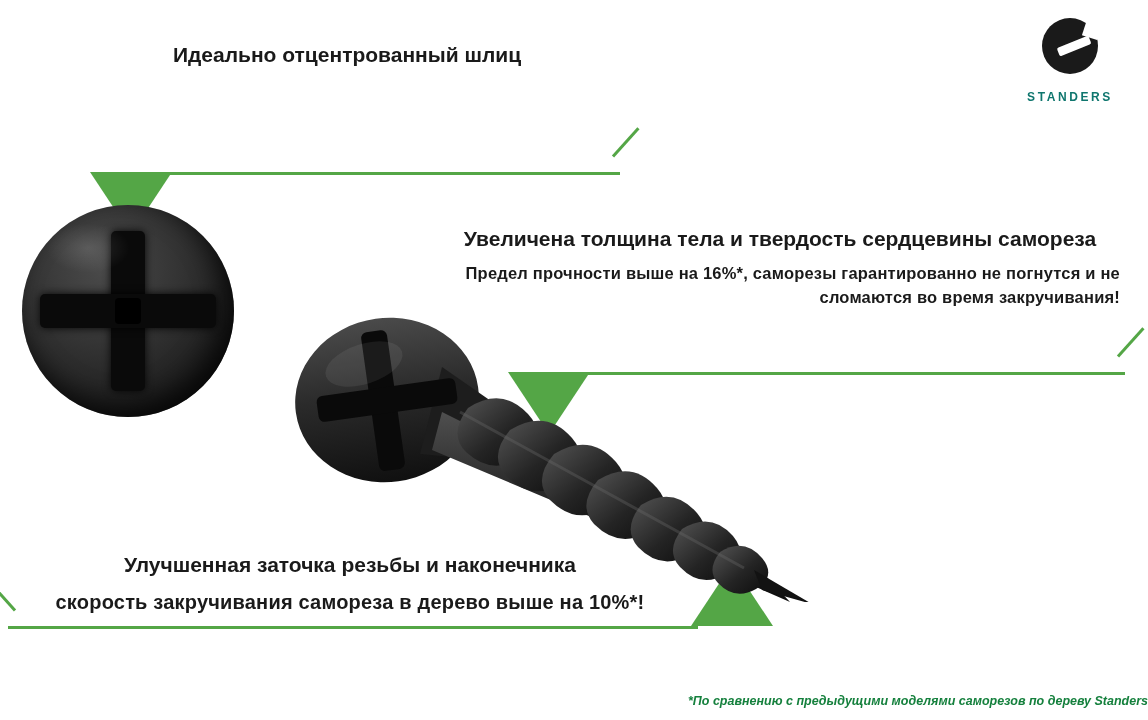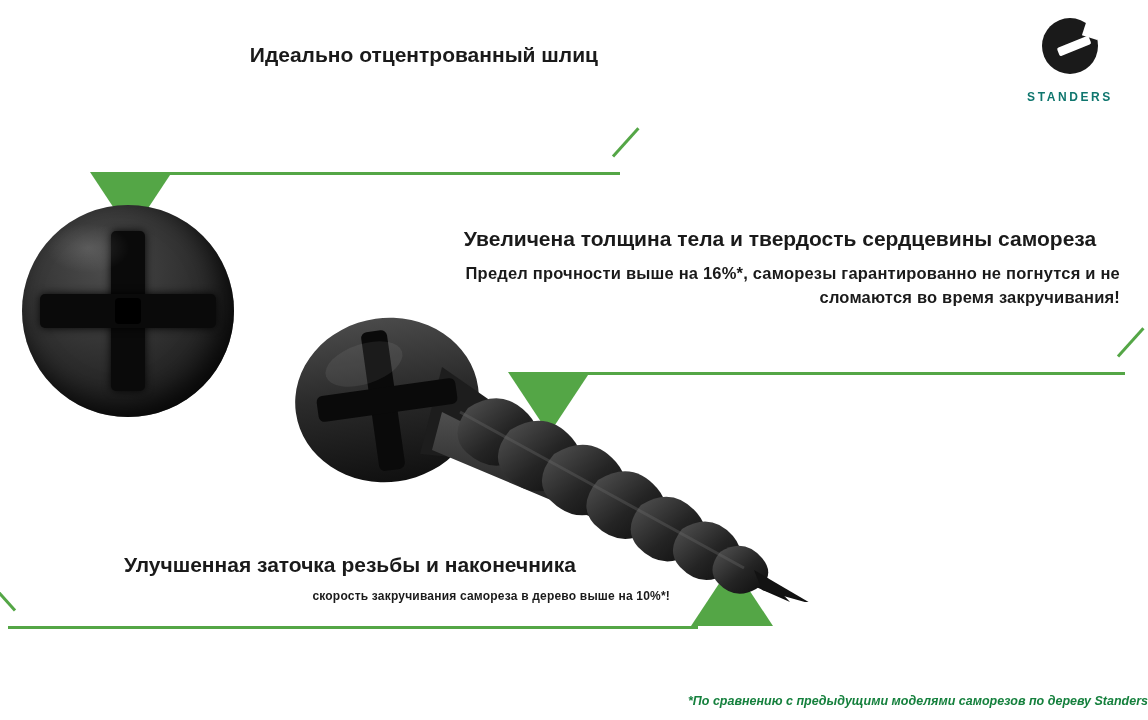--- a/index.html
+++ b/index.html
@@ -78,30 +78,30 @@
     font-size: 16.5px;
     font-weight: bold;
     color: #1a1a1a;
     line-height: 1.45;
     margin-top: 9px;
     letter-spacing: 0.2px;
   }
 
   
   #callout-1 { left: 96px; top: 42px; width: 520px; text-align: right; }
-  #callout-1 .heading { text-align: right; padding-right: 18px; }
+  #callout-1 .heading { text-align: center; padding-right: 18px; }
 
   
   #callout-2 { left: 440px; top: 226px; width: 680px; text-align: right; }
   #callout-2 .heading { text-align: center; }
 
   
   #callout-3 { left: 30px; top: 552px; width: 640px; text-align: left; }
   #callout-3 .heading { text-align: center; }
-  #callout-3 .body { text-align: right; font-size: 12px; }
+  #callout-3 .body { text-align: center; font-size: 20px; }
 
   
   .rule {
     position: absolute;
     height: 3px;
     background: #54a646;
   }
   .rule.up-left::before {
     
     content: "";

